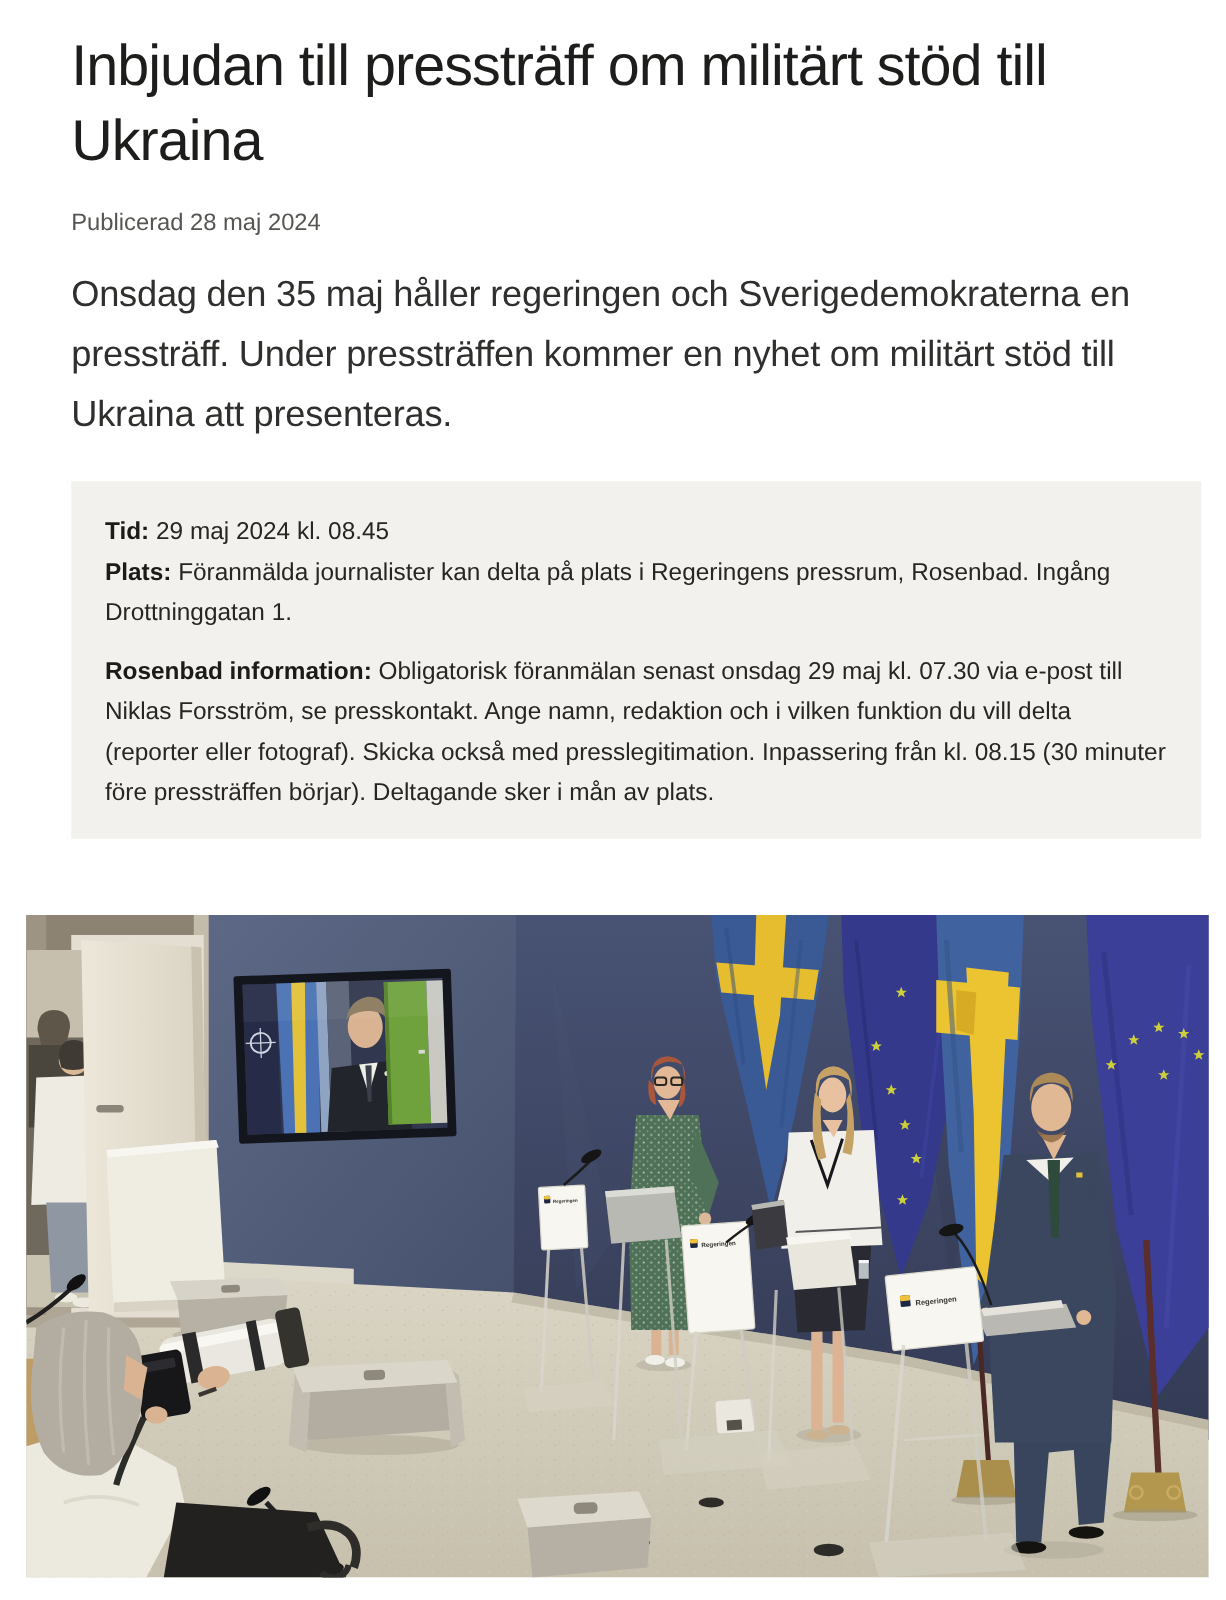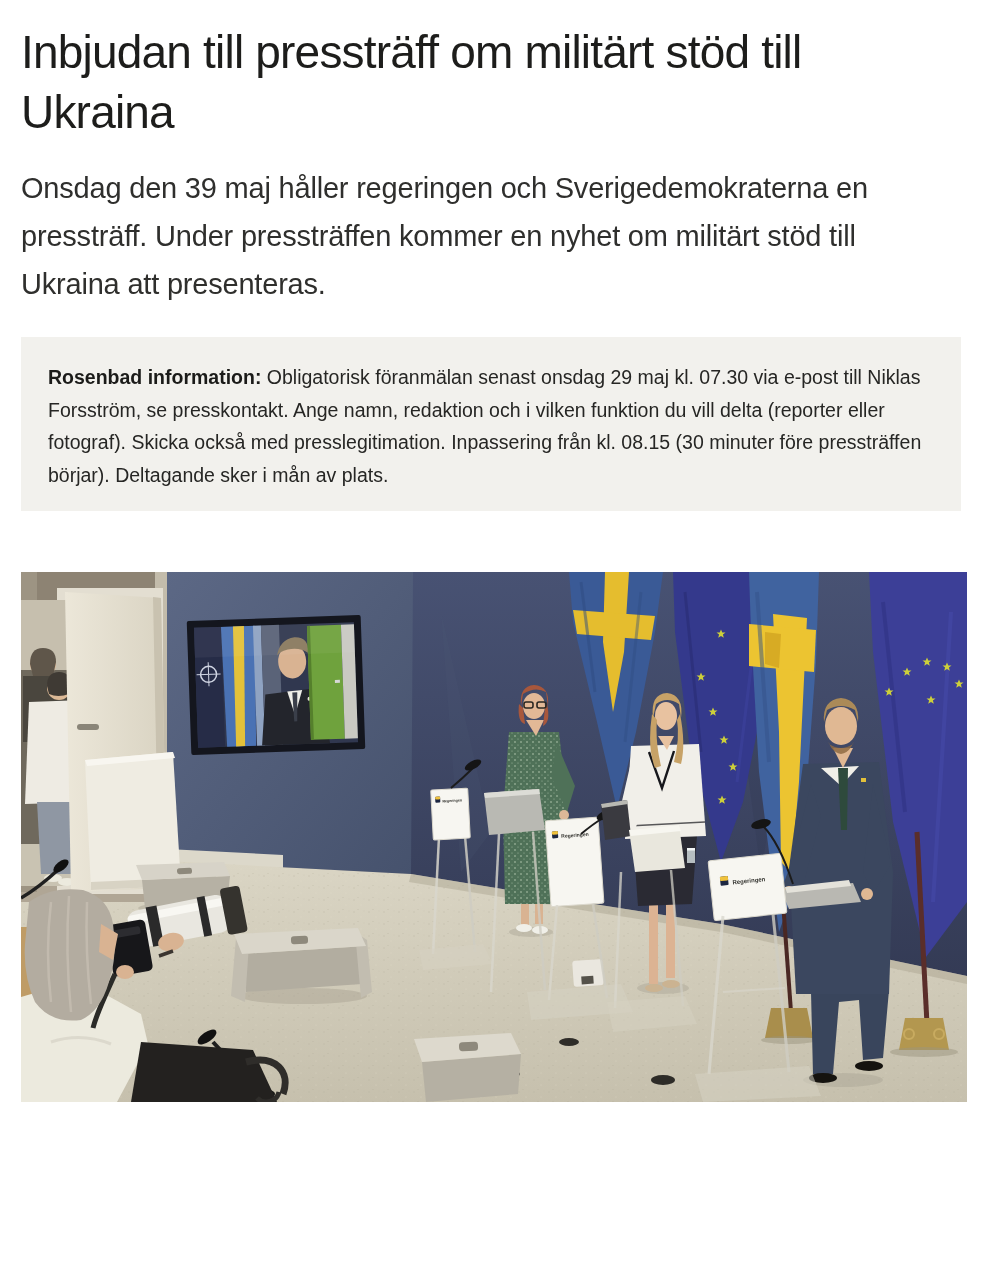--- a/index.html
+++ b/index.html
@@ -1,36 +1,39 @@
 <!DOCTYPE html>
 <html><head>
 <meta charset="utf-8">
 <style>
   html,body{margin:0;padding:0;background:#ffffff;}
   body{width:981px;height:1280px;overflow:hidden;font-family:"Liberation Sans",sans-serif;color:#1d1d1b;}
-  .content{padding:0 20px 0 21px;}
+  .content{padding:0 20px 0 21px;margin-left:36px;}
   h1.page-title{margin:0;padding-top:22px;font-size:46px;line-height:60px;font-weight:400;letter-spacing:-0.8px;color:#1d1d1b;max-width:930px;}
   .published{margin-top:26px;font-size:19px;color:#565551;}
   .intro{margin-top:22px;font-size:29px;line-height:48px;color:#2f2f2d;max-width:932px;letter-spacing:-0.2px;}
   .info-box{margin-top:26px;background:#f2f1ed;padding:24px 28px 20px 27px;max-width:885px;}
   .info-box p{margin:0;font-size:19.5px;line-height:32.5px;color:#262624;}
   .info-box p + p{margin-top:14px;}
   .info-box strong{font-weight:700;color:#1b1b19;}
   figure.photo{margin:61px 0 0 21px;width:946px;height:530px;}
   figure.photo svg{display:block;}
   text.signtext{font-family:"Liberation Sans",sans-serif;font-weight:700;}
 </style>
 </head>
 <body>
 
 <div class="content">
   <h1 class="page-title">Inbjudan till pressträff om militärt stöd till Ukraina</h1>
-  <p class="intro">Onsdag den 39 maj håller regeringen och Sverigedemokraterna en pressträff. Under pressträffen kommer en nyhet om militärt stöd till Ukraina att presenteras.</p>
+  <div class="published">Publicerad 28 maj 2024</div>
+  <p class="intro">Onsdag den 35 maj håller regeringen och Sverigedemokraterna en pressträff. Under pressträffen kommer en nyhet om militärt stöd till Ukraina att presenteras.</p>
 
   <div class="info-box">
+    <p><strong>Tid:</strong><span> 29 maj 2024 kl. 08.45</span><br>
+    <strong>Plats:</strong><span> Föranmälda journalister kan delta på plats i Regeringens pressrum, Rosenbad. Ingång Drottninggatan 1.</span></p>
     <p><strong>Rosenbad information:</strong><span> Obligatorisk föranmälan senast onsdag 29 maj kl. 07.30 via e-post till Niklas Forsström, se presskontakt. Ange namn, redaktion och i vilken funktion du vill delta (reporter eller fotograf). Skicka också med presslegitimation. Inpassering från kl. 08.15 (30 minuter före pressträffen börjar). Deltagande sker i mån av plats.</span></p>
   </div>
 </div>
 
 <figure class="photo">
 <svg viewBox="0 0 946 530" width="946" height="530" xmlns="http://www.w3.org/2000/svg">
   <defs>
     <linearGradient id="navyG" x1="0" y1="0" x2="0" y2="1">
       <stop offset="0" stop-color="#485273"></stop>
           <stop offset="1" stop-color="#333a54"></stop>

